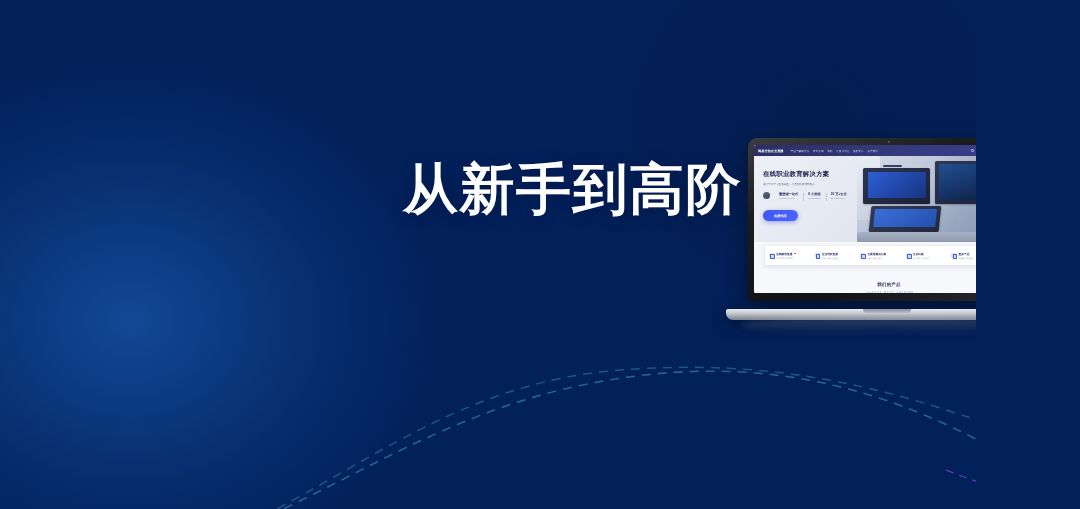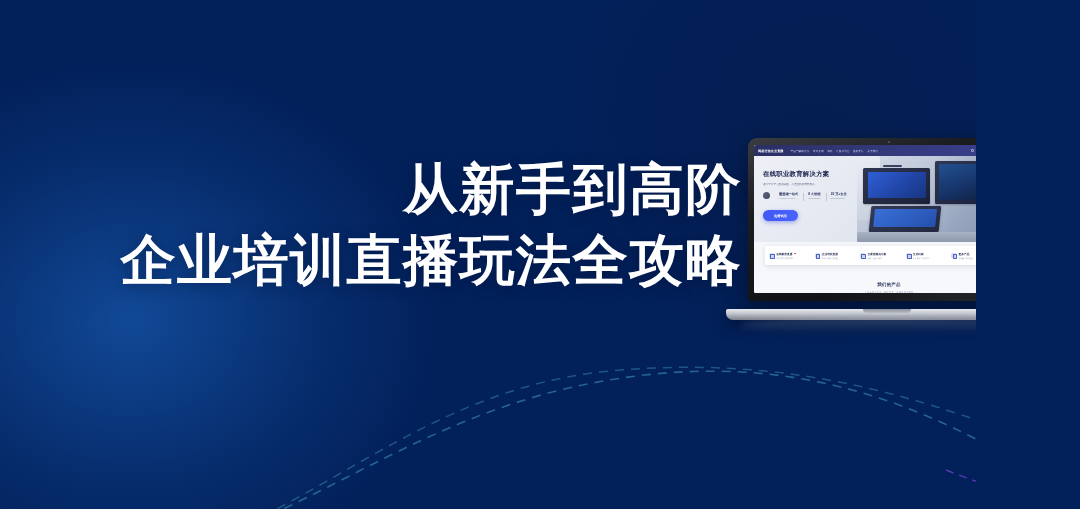--- a/index.html
+++ b/index.html
@@ -315,21 +315,20 @@
 
   <svg class="deco-svg" viewBox="0 0 1080 509" preserveAspectRatio="none" aria-hidden="true">
     <path d="M 150 560 C 300 520 400 430 560 390 C 720 352 860 370 1010 458" fill="none" stroke="#4aa7bb" stroke-opacity="0.50" stroke-width="1.6" stroke-dasharray="9 7"></path>
     <path d="M 190 548 C 330 498 430 392 600 372 C 790 352 930 398 1080 460" fill="none" stroke="#4aa7bb" stroke-opacity="0.40" stroke-width="1.5" stroke-dasharray="9 7"></path>
     <path d="M 996 296 C 1040 340 1070 392 1080 448" fill="none" stroke="#7a3fd0" stroke-opacity="0.80" stroke-width="1.5" stroke-dasharray="8 6"></path>
     <path d="M 946 470 C 1000 492 1048 502 1080 505" fill="none" stroke="#7a3fd0" stroke-opacity="0.70" stroke-width="1.5" stroke-dasharray="8 6"></path>
   </svg>
 
   <div class="headline">
     <span class="line line1">从新手到高阶</span>
-    <span class="line line2">企业培训直播玩法全攻略</span>
   </div>
 
   <div class="laptop">
     <div class="laptop-lid">
       <div class="laptop-cam"></div>
       <div class="screen">
 
         <div class="site">
 
           <div class="site-nav">

